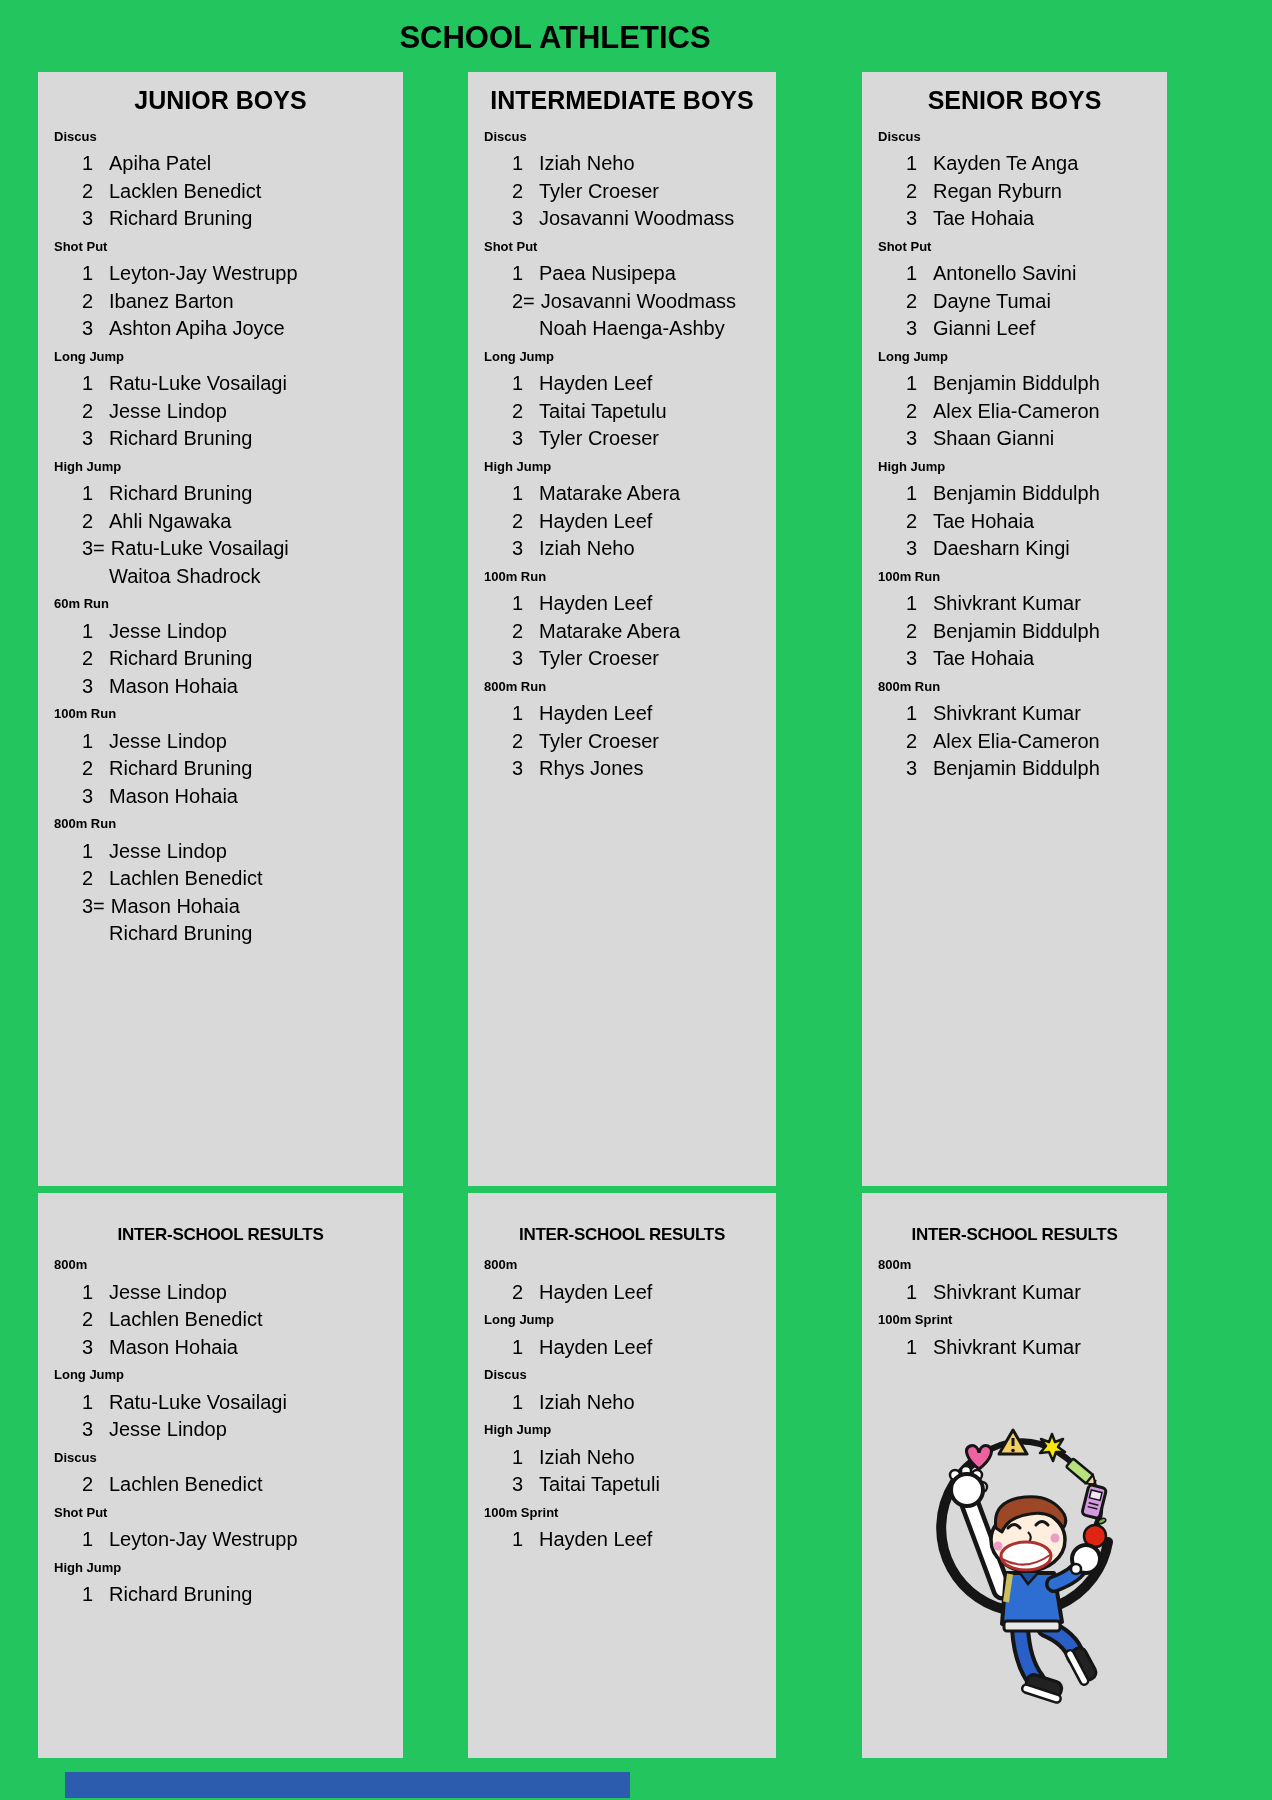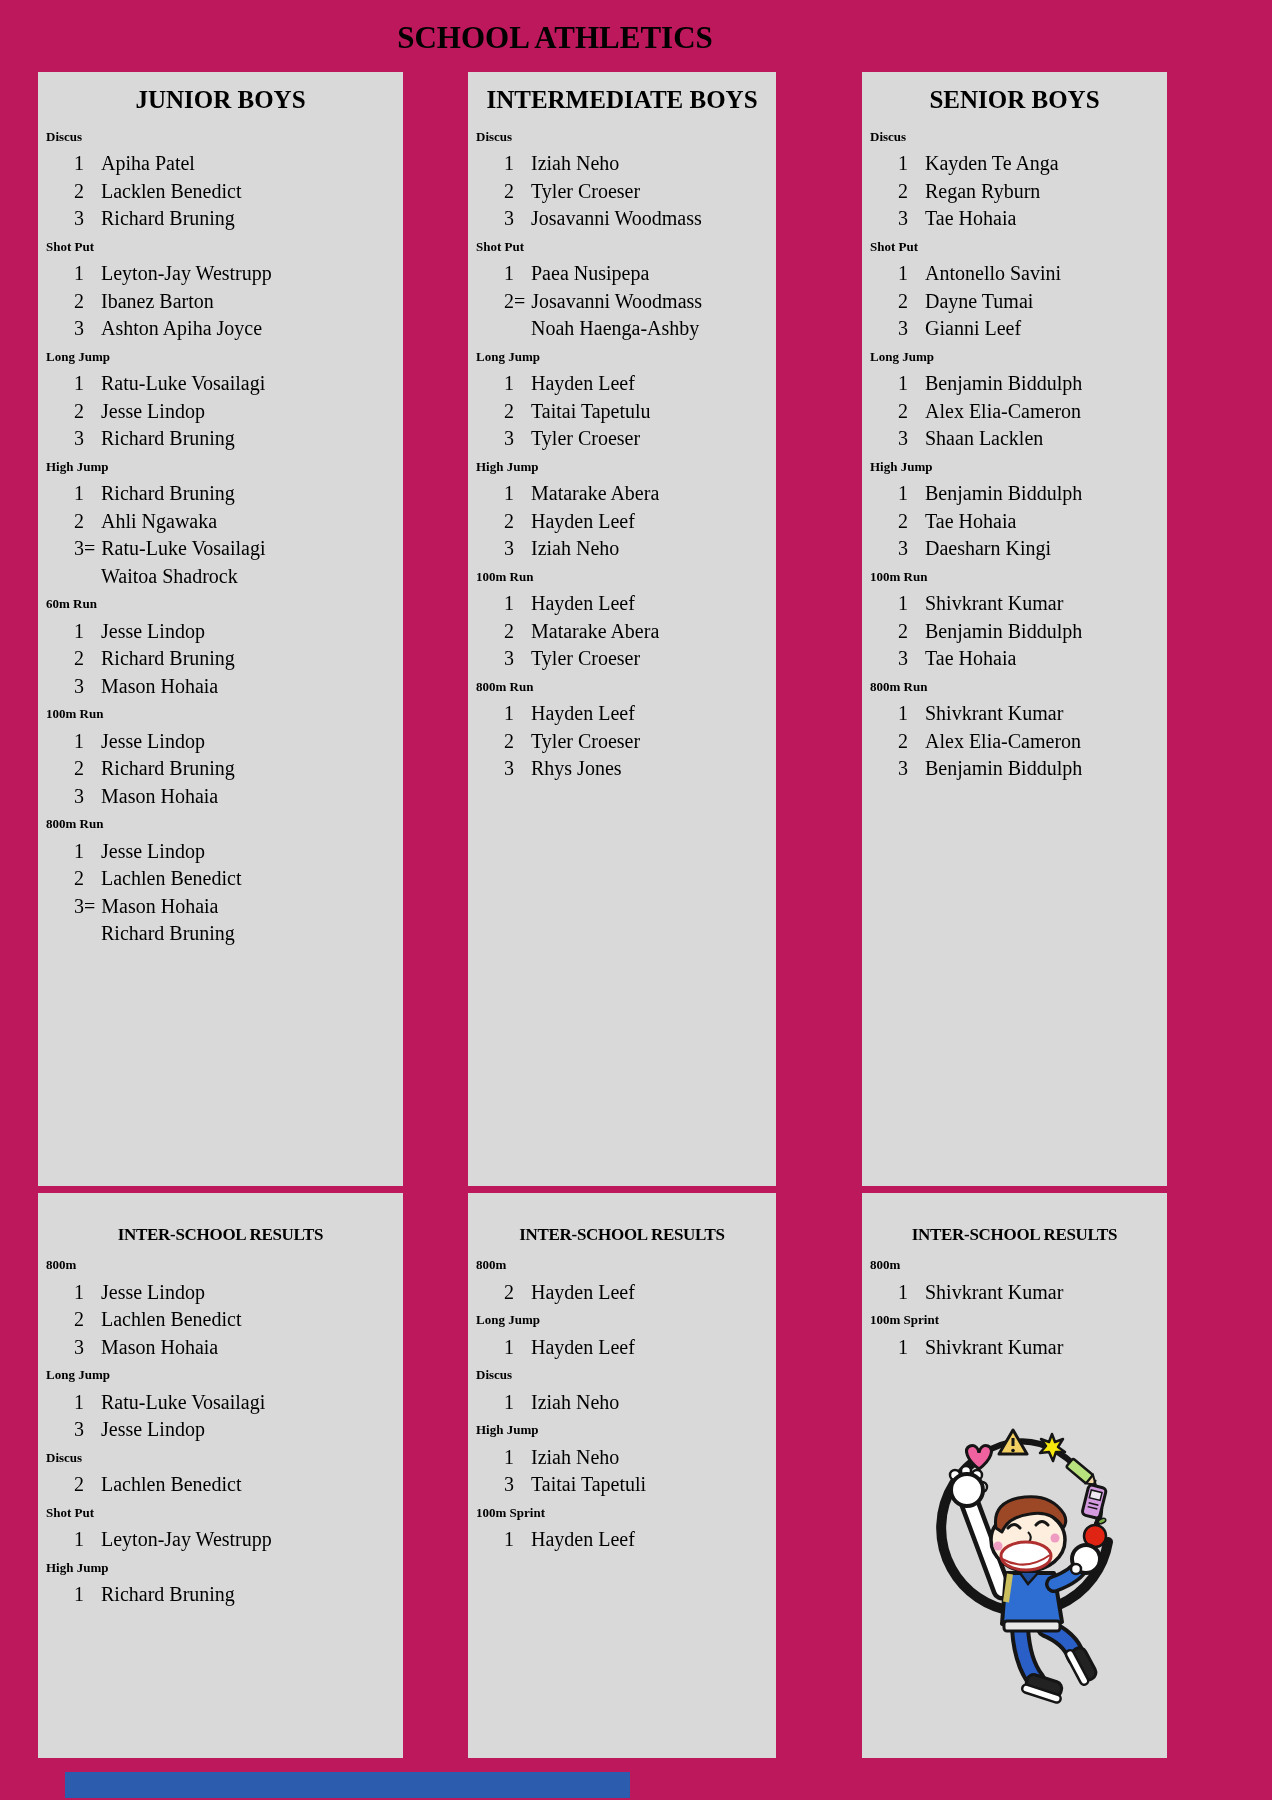--- a/index.html
+++ b/index.html
@@ -1,20 +1,20 @@
 <!DOCTYPE html>
 <html><head>
 <meta charset="utf-8">
 <style>
   html,body{margin:0;padding:0;background:#fff;}
-  .page{position:relative;width:1272px;height:1800px;background:#be185d;overflow:hidden;
-        font-family:Liberation Serif, serif;color:#000;}
+  .page{position:relative;width:1272px;height:1800px;background:#22c55e;overflow:hidden;
+        font-family:Liberation Sans, sans-serif;color:#000;}
   .main-title{position:absolute;top:20px;left:0;width:1110px;text-align:center;
               font-size:31px;font-weight:bold;letter-spacing:0px;}
-  .panel{position:absolute;background:#d9d9d9;box-sizing:border-box;padding:0 8px;}
+  .panel{position:absolute;background:#d9d9d9;box-sizing:border-box;padding:0 16px;}
   .col-a{left:38px;width:365px;}
   .col-b{left:468px;width:308px;}
   .col-c{left:862px;width:305px;}
   .top-panel{top:72px;height:1114px;}
   .bottom-panel{top:1193px;height:565px;}
   .top-panel .panel-title{text-align:center;font-size:25px;font-weight:bold;
                           margin:14px 0 8px 0;line-height:1.15;}
   .bottom-panel .panel-title{text-align:center;font-size:17px;font-weight:bold;
                              margin:32px 0 6px 0;line-height:1.2;letter-spacing:-0.3px;}
   .event-name{font-weight:bold;font-size:13px;line-height:27.5px;}
@@ -462,21 +462,21 @@
 
                 <div class="result-row">
                   <span class="place">1</span><span class="competitor">Benjamin Biddulph</span>
                 </div>
 
                 <div class="result-row">
                   <span class="place">2</span><span class="competitor">Alex Elia-Cameron</span>
                 </div>
 
                 <div class="result-row">
-                  <span class="place">3</span><span class="competitor">Shaan Lacklen</span>
+                  <span class="place">3</span><span class="competitor">Shaan Gianni</span>
                 </div>
               </div>
           </div>
 
           <div class="event">
             <div class="event-name">High Jump</div>
             <div>
 
                 <div class="result-row">
                   <span class="place">1</span><span class="competitor">Benjamin Biddulph</span>

